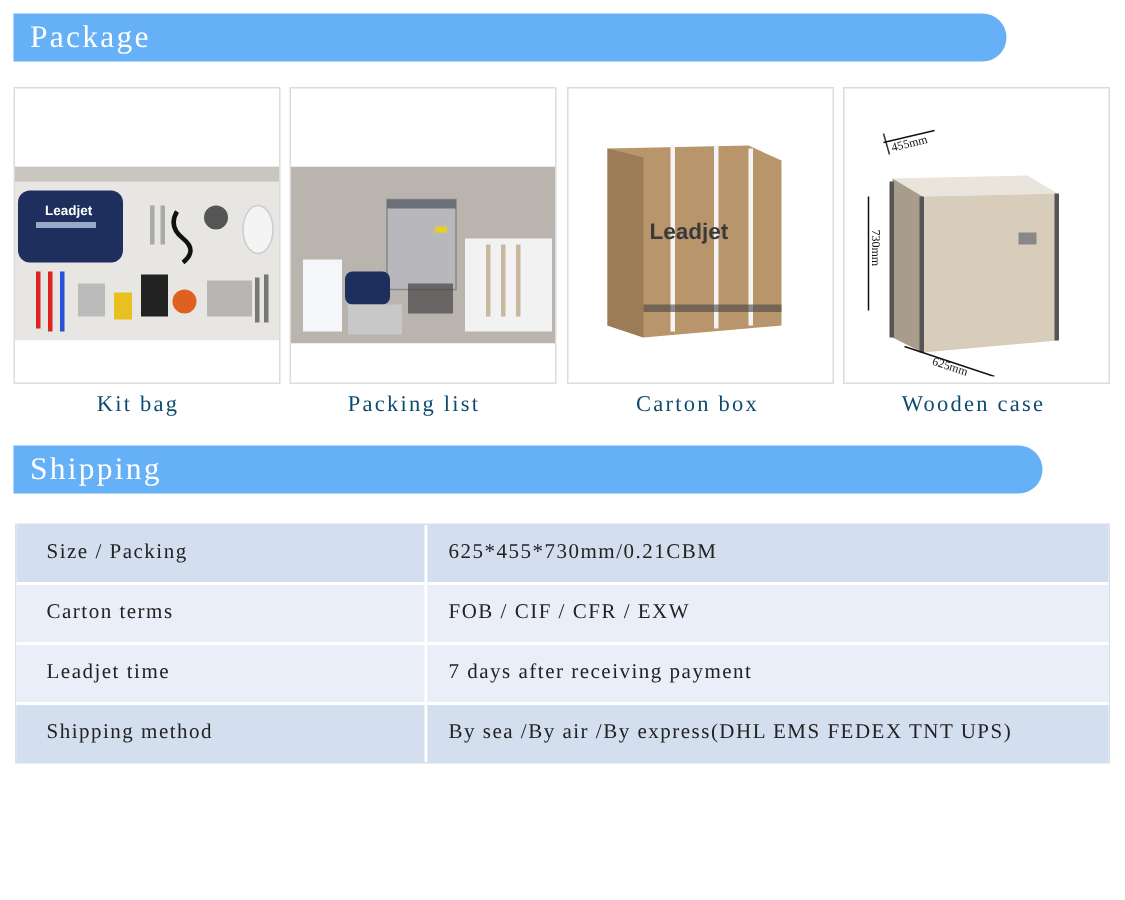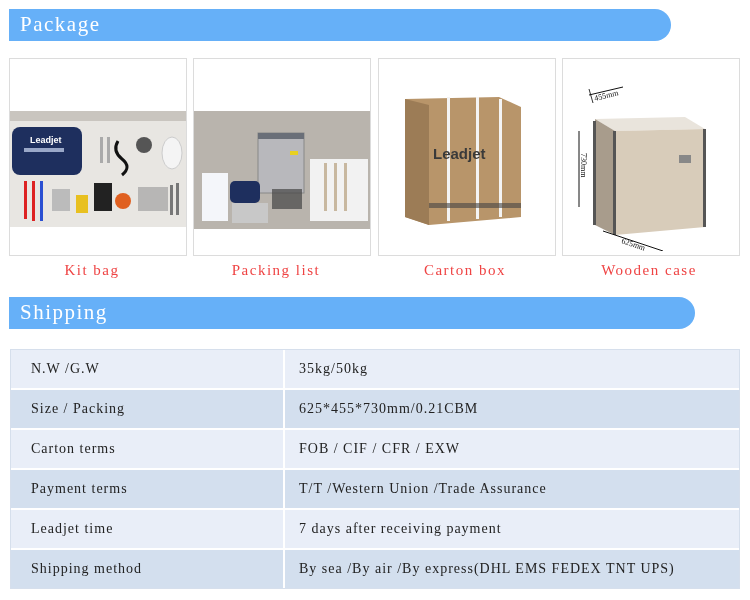--- a/index.html
+++ b/index.html
@@ -2,21 +2,21 @@
 <html><head>
 <meta charset="utf-8">
 <style>
   html, body { margin:0; padding:0; background:#ffffff; }
   body { width:750px; height:600px; position:relative; overflow:hidden; font-family:"DejaVu Serif", serif; color:#222; }
   .section-bar { position:absolute; left:9px; width:662px; height:32px; background:#66b0f8; border-radius:0 16px 16px 0; }
   .section-bar span { position:absolute; left:11px; top:3px; color:#fff; font-family:"Liberation Serif", serif; font-size:21px; letter-spacing:1.5px; }
   .cards { position:absolute; left:9px; top:58px; width:733px; height:200px; }
   .card { position:absolute; top:0; width:176px; height:196px; border:1px solid #dcdcdc; background:#fff; overflow:hidden; }
   .card .photo { position:absolute; }
-  .caption { position:absolute; top:262px; width:180px; text-align:center; font-family:"Liberation Serif", serif; font-size:15px; letter-spacing:1.5px; color:#ef4444; }
+  .caption { position:absolute; top:262px; width:180px; text-align:center; font-family:"Liberation Serif", serif; font-size:15px; letter-spacing:1.5px; color:#0c4a6e; }
   table.ship { position:absolute; left:10px; top:349px; width:730px; border-collapse:separate; border-spacing:0; border:1px solid #d6dfec; }
   table.ship td { height:38px; font-family:"Liberation Serif", serif; font-size:14px; letter-spacing:1px; color:#222; border-bottom:2px solid #ffffff; padding:0; }
   table.ship td.k { width:252px; padding-left:20px; border-right:2px solid #ffffff; }
   table.ship td.v { padding-left:14px; }
   table.ship tr.light td { background:#e9eef8; }
   table.ship tr.dark td { background:#d3dfee; }
   table.ship tr:last-child td { border-bottom:none;font-family:Liberation Serif, serif; }
 </style>
 </head>
 <body>
@@ -105,35 +105,27 @@
 <div class="caption" style="left:186px;">Packing list</div>
 <div class="caption" style="left:375px;">Carton box</div>
 <div class="caption" style="left:559px;">Wooden case</div>
 
 <div class="section-bar" style="top:297px;padding-left:24px;">
   <span>Shipping</span>
 </div>
 
 <table class="ship">
   <tbody>
-      <tr class="light">
-    <td class="k">N.W /G.W</td>
-    <td class="v">35kg/50kg</td>
-  </tr>
   <tr class="dark">
     <td class="k">Size / Packing</td>
     <td class="v">625*455*730mm/0.21CBM</td>
   </tr>
   <tr class="light">
     <td class="k">Carton terms</td>
     <td class="v">FOB / CIF / CFR / EXW</td>
-  </tr>
-  <tr class="dark">
-    <td class="k">Payment terms</td>
-    <td class="v">T/T /Western Union /Trade Assurance</td>
   </tr>
   <tr class="light">
     <td class="k">Leadjet time</td>
     <td class="v">7 days after receiving payment</td>
   </tr>
   <tr class="dark">
     <td class="k">Shipping method</td>
     <td class="v">By sea /By air /By express(DHL EMS FEDEX TNT UPS)</td>
   </tr>
 </tbody>

